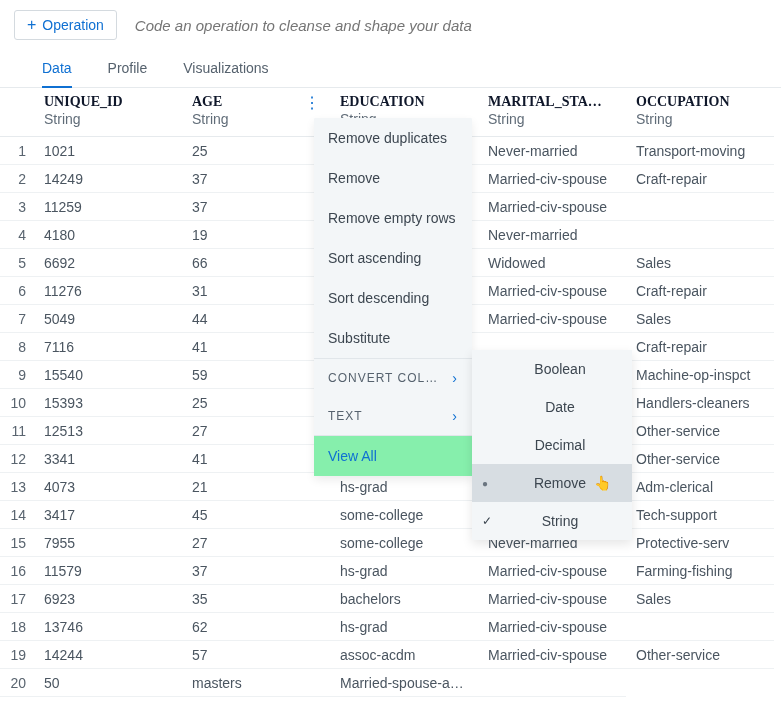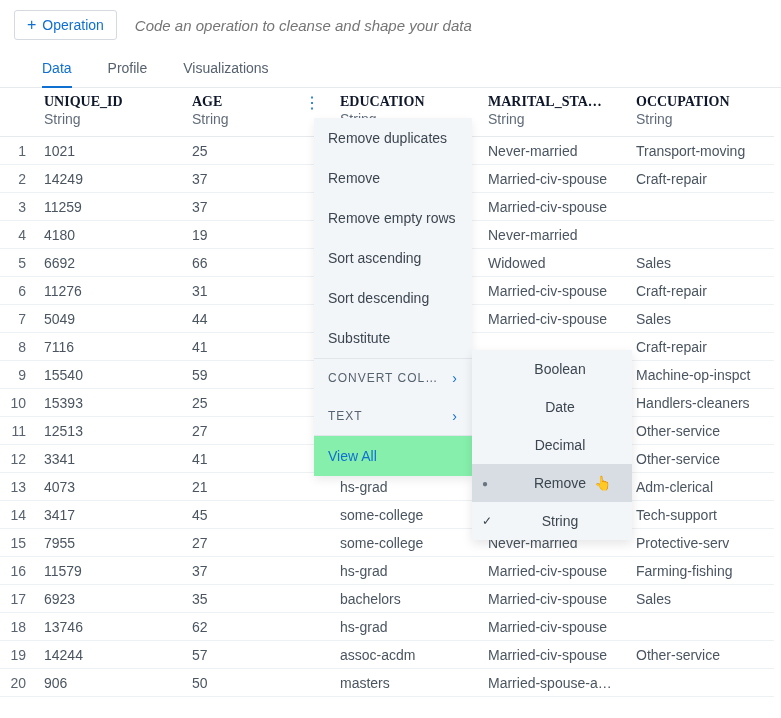--- a/index.html
+++ b/index.html
@@ -328,21 +328,20 @@
     <div class="cell">hs-grad</div>
     <div class="cell">Married-civ-spouse</div>
     <div class="cell"></div>
     <div class="rownum-cell">19</div>
     <div class="cell">14244</div>
     <div class="cell">57</div>
     <div class="cell">assoc-acdm</div>
     <div class="cell">Married-civ-spouse</div>
     <div class="cell">Other-service</div>
     <div class="rownum-cell">20</div>
-    <div class="cell">906</div>
     <div class="cell">50</div>
     <div class="cell">masters</div>
     <div class="cell">Married-spouse-ab…</div>
     <div class="cell"></div>
   </div>
 
 <div class="ctx-menu">
   <div class="ctx-item">Remove duplicates</div>
   <div class="ctx-item">Remove</div>
   <div class="ctx-item">Remove empty rows</div>

